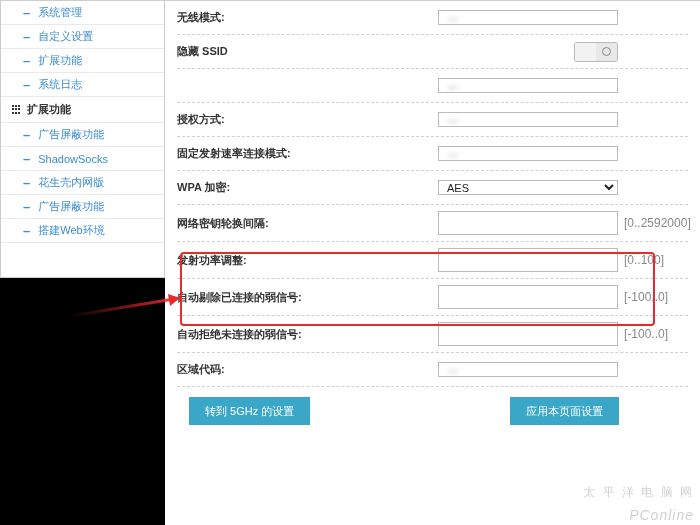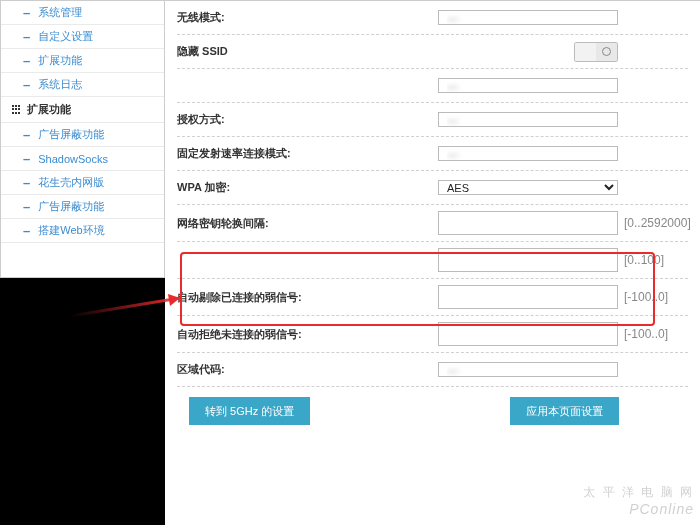--- a/index.html
+++ b/index.html
@@ -43,21 +43,21 @@
   
   .highlight-box { position: absolute; border: 2px solid #e92a2a; border-radius: 4px; left: 180px; top: 252px; width: 475px; height: 74px; pointer-events: none; z-index: 5; }
 
   
   .arrow { position: absolute; left: 70px; top: 294px; z-index: 10; pointer-events: none; }
 
   
   .button-bar { display: flex; gap: 200px; padding-top: 10px; padding-left: 12px; }
   .btn { background: #3aa7c8; color: #fff; border: none; height: 28px; padding: 0 16px; font-size: 11px; cursor: pointer; }
 
-  .watermark { position: absolute; right: 6px; bottom: 8px; color: rgba(150,150,150,.45); font-size: 14px; font-style: italic; letter-spacing: 1px; pointer-events: none; z-index: 20; }
+  .watermark { position: absolute; right: 6px; bottom: 2px; color: rgba(150,150,150,.45); font-size: 14px; font-style: italic; letter-spacing: 1px; pointer-events: none; z-index: 20; }
   .watermark-cn { position: absolute; right: 6px; bottom: 24px; color: rgba(120,120,120,.35); font-size: 12px; letter-spacing: 2px; pointer-events: none; z-index: 20; }
 </style>
 </head>
 <body>
 
 <div class="page">
 
   <div class="sidebar">
     <ul>
       <li>
@@ -173,20 +173,21 @@
 
     <div class="row">
       <div class="label">网络密钥轮换间隔:</div>
       <div class="control right">
           <input type="text" style="">
         </div>
       <div class="hint">[0..2592000]</div>
     </div>
 
     <div class="row">
+      <div class="label">发射功率调整:</div>
       <div class="control right">
           <input type="text" style="">
         </div>
       <div class="hint">[0..100]</div>
     </div>
 
     <div class="row">
       <div class="label">自动剔除已连接的弱信号:</div>
       <div class="control right">
           <input type="text" style="">

